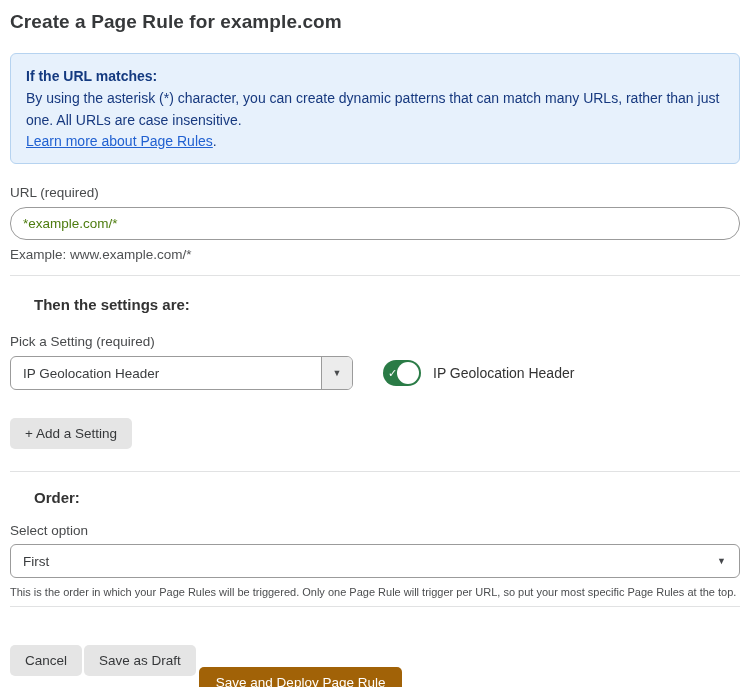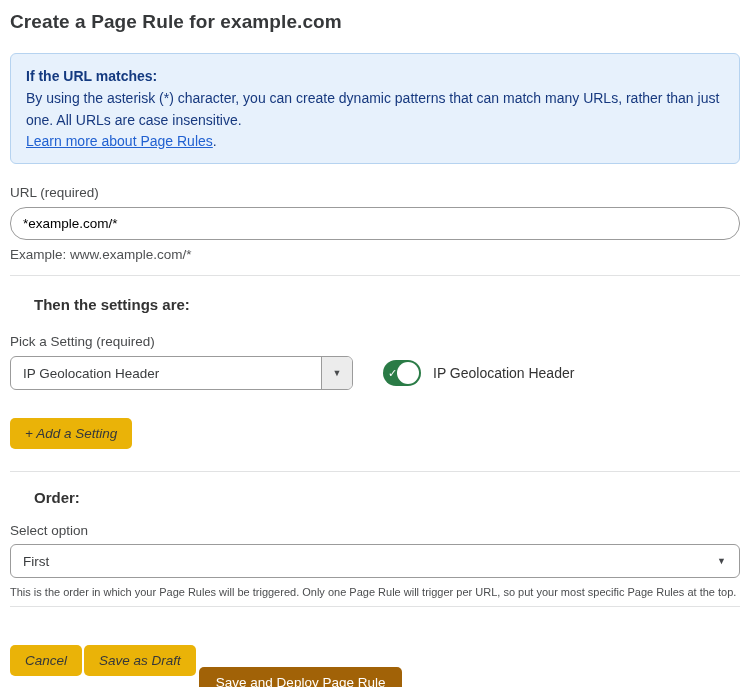--- a/index.html
+++ b/index.html
@@ -46,21 +46,21 @@
   }
 
   .text-input {
     width: 100%;
     height: 33px;
     border: 1px solid #9b9b9b;
     border-radius: 16px;
     padding: 0 12px;
     font-family: "Liberation Sans", sans-serif;
     font-size: 13.5px;
-    color: #000000;
+    color: #4d7c0f;
     background: #fff;
     outline: none;
   }
 
   .helper-text {
     font-size: 13.5px;
     color: #4f5153;
     margin-top: 7px;
   }
 
@@ -149,21 +149,21 @@
     justify-content: center;
     height: 31px;
     padding: 0 15px;
     border: none;
     border-radius: 5px;
     font-family: "Liberation Sans", sans-serif;
     font-size: 13.5px;
     cursor: pointer;
     white-space: nowrap;
   }
-  .btn-gray { background: #eab308; color: #36383a; font-style: italic; }
+  .btn-gray { background: #e5e5e5; color: #36383a; }
   .btn-blue { color: #ffffff; padding: 0 17px; }
 
   .add-setting-wrap { margin-top: 28px; }
 
   .order-select {
     position: relative;
     width: 100%;
     height: 34px;
     border: 1px solid #9b9b9b;
     border-radius: 6px;

